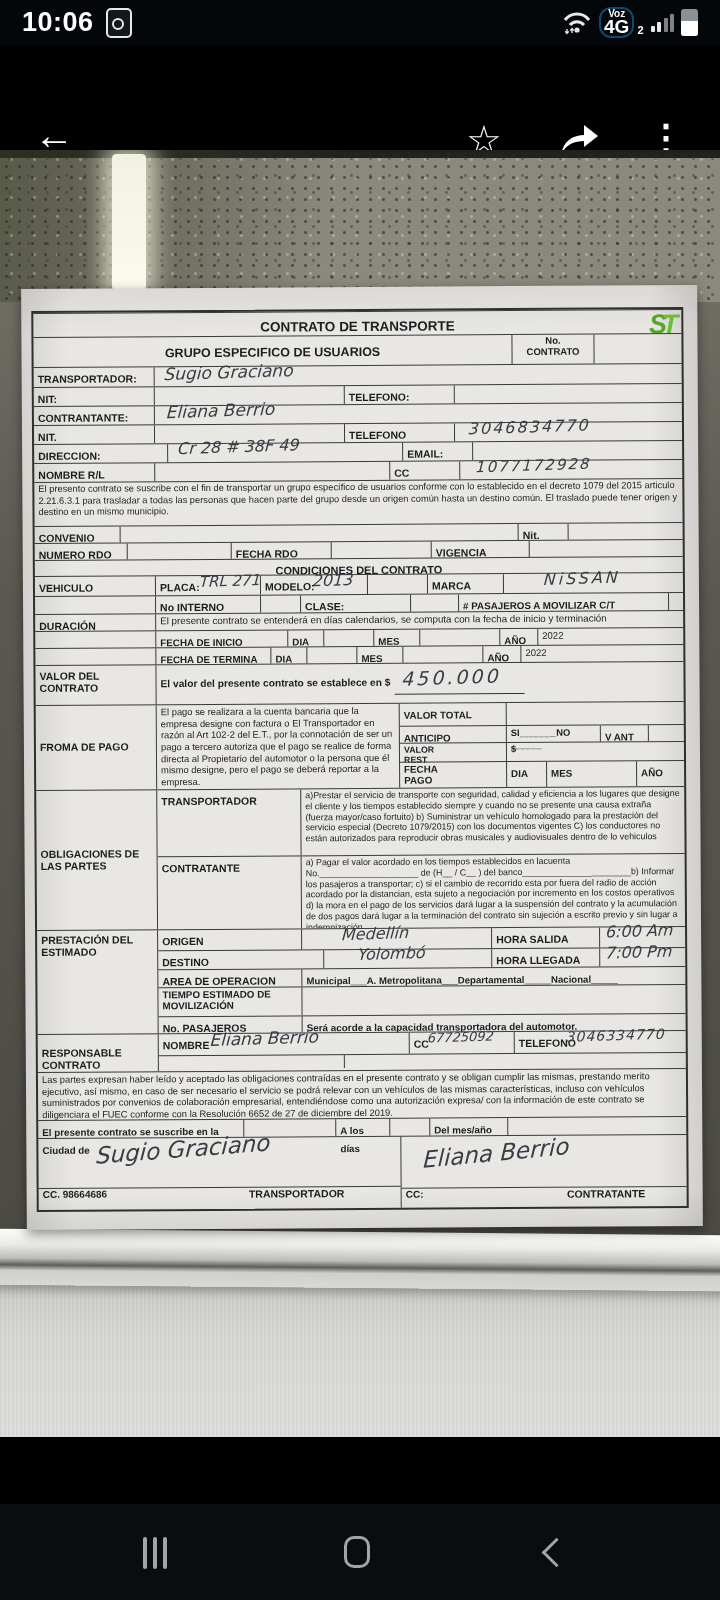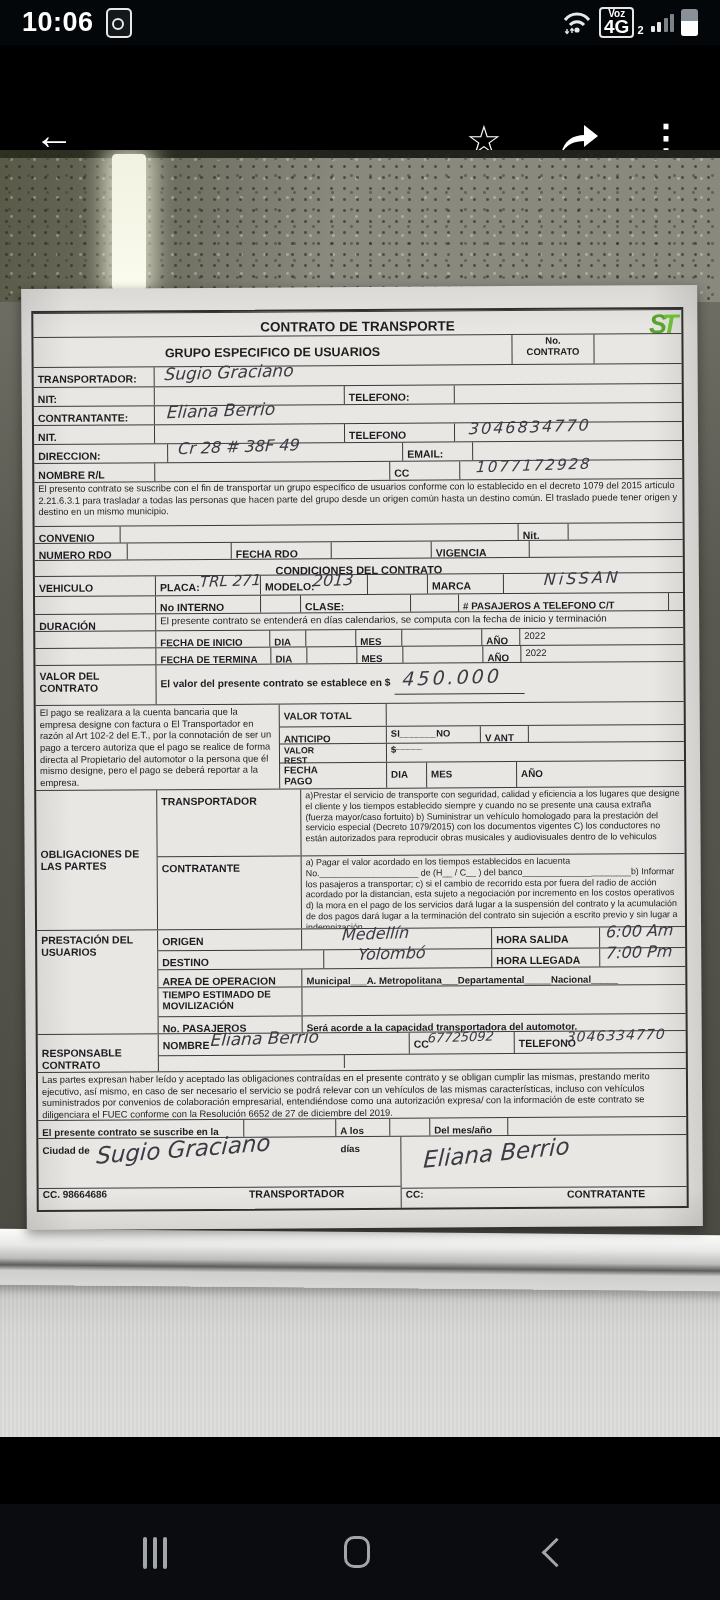--- a/index.html
+++ b/index.html
@@ -7,21 +7,21 @@
           font-family:"Liberation Sans",sans-serif;}
   
   .statusbar{position:absolute;top:0;left:0;width:720px;height:45px;background:#04070a;
              display:flex;align-items:center;justify-content:space-between;
              padding:0 22px;box-sizing:border-box;color:#fff;}
   .sb-left{display:flex;align-items:center;gap:12px;}
   .sb-time{font-size:27px;font-weight:bold;letter-spacing:.5px;}
   .rec-icon{width:22px;height:26px;border:2.5px solid #e8e8e8;border-radius:5px;position:relative;background:#15181b;}
   .rec-icon::after{content:"";position:absolute;left:4px;top:8px;width:8px;height:8px;border:2px solid #e8e8e8;border-radius:50%;}
   .sb-right{display:flex;align-items:center;gap:7px;}
-  .voz-badge{border:2px solid #e5e5e5;border-radius:4px;padding:0px 3px;text-align:center;line-height:.95;}
+  .voz-badge{border:2px solid #0c4a6e;border-radius:12px;padding:0px 3px;text-align:center;line-height:.95;}
   .voz-badge .v1{display:block;font-size:10px;font-weight:bold;}
   .voz-badge .v2{display:block;font-size:19px;font-weight:bold;}
   .badge-sub{font-size:11px;font-weight:bold;align-self:flex-end;margin-left:-4px;margin-bottom:2px;}
   .sigbars{display:flex;align-items:flex-end;gap:2.5px;height:20px;}
   .sigbars i{display:block;width:4px;border-radius:1px;}
   .battery{width:17px;height:27px;border-radius:3px;background:#8a9097;position:relative;overflow:hidden;}
   .battery::after{content:"";position:absolute;left:0;right:0;bottom:0;height:55%;background:#fdfdfd;}
   
   .appheader{position:absolute;top:45px;left:0;width:720px;height:105px;background:#000;color:#fff;}
   .back-btn{position:absolute;left:34px;top:70px;font-size:40px;line-height:1;color:#fff;}
@@ -235,32 +235,32 @@
               <span class="hw" style="left:40px;top:-4px;font-size:16px;letter-spacing:3px;">NiSSAN</span>
             </div>
         </div>
 
         <div class="r" style="height:18px;">
           <div class="c" style="width:120px;"></div>
           <div class="c" style="width:105px;"><span class="lb">No INTERNO</span></div>
           <div class="c" style="width:40px;"></div>
           <div class="c" style="width:110px;"><span class="lb">CLASE:</span></div>
           <div class="c" style="width:48px;"></div>
-          <div class="c" style="width:210px;"><span class="lb" style="font-size:9.8px;"># PASAJEROS A TELEFONO C/T</span></div>
+          <div class="c" style="width:210px;"><span class="lb" style="font-size:9.8px;"># PASAJEROS A MOVILIZAR C/T</span></div>
           <div class="c" style="flex:1;"></div>
         </div>
 
         <div class="r" style="height:17px;">
           <div class="c" style="width:120px;"><span class="lb">DURACIÓN</span></div>
           <div class="c tx" style="flex:1;font-size:9.8px;">El presente contrato se entenderá en días calendarios, se computa con la fecha de inicio y terminación</div>
         </div>
 
         <div class="r" style="height:17px;">
           <div class="c" style="width:120px;"></div>
-          <div class="c" style="width:114px;"><span class="lb" style="font-size:9.8px;">FECHA DE INICIO</span></div>
+          <div class="c" style="width:132px;"><span class="lb" style="font-size:9.8px;">FECHA DE INICIO</span></div>
           <div class="c" style="width:36px;"><span class="lb" style="font-size:9.8px;">DIA</span></div>
           <div class="c" style="width:50px;"></div>
           <div class="c" style="width:46px;"><span class="lb" style="font-size:9.8px;">MES</span></div>
           <div class="c" style="width:80px;"></div>
           <div class="c" style="width:38px;"><span class="lb" style="font-size:9.8px;">AÑO</span></div>
           <div class="c tx" style="flex:1;font-size:9.5px;">2022</div>
         </div>
 
         <div class="r" style="height:17px;">
           <div class="c" style="width:120px;"></div>
@@ -280,20 +280,23 @@
           </div>
           <div class="c" style="flex:1;display:flex;align-items:center;">
             <span class="tx" style="font-size:10.2px;font-weight:bold;">El valor del presente contrato se establece en $</span>
             <span style="border-bottom:1.3px solid #33333a;width:130px;margin-left:4px;position:relative;height:22px;">
               <span class="hw" style="left:8px;top:-4px;font-size:19px;letter-spacing:3px;">450.000</span>
             </span>
           </div>
         </div>
 
         <div class="r">
+          <div class="c" style="width:120px;">
+              <span class="lb" style="margin-top:34px;display:block;">FROMA DE PAGO</span>
+            </div>
           <div class="c tx" style="width:243px;overflow:hidden;font-size:9.4px;">El pago se realizara a la cuenta bancaria que la empresa designe con factura o El Transportador en razón al Art 102-2 del E.T., por la connotación de ser un pago a tercero autoriza que el pago se realice de forma directa al Propietario del automotor o la persona que él mismo designe, pero el pago se deberá reportar a la empresa.</div>
           <div class="c col" style="flex:1;">
             <div class="sr" style="height:22px;">
               <div class="c" style="width:106px;"><span class="lb" style="font-size:9.8px;">VALOR TOTAL</span></div>
               <div class="c" style="flex:1;"></div>
             </div>
             <div class="sr" style="height:17px;">
               <div class="c" style="width:106px;"><span class="lb" style="font-size:9.8px;">ANTICIPO</span></div>
               <div class="c tx" style="width:94px;font-size:9.4px;font-weight:bold;">SI_______NO ______</div>
               <div class="c" style="width:48px;"><span class="lb" style="font-size:9.8px;">V ANT</span></div>
@@ -333,21 +336,21 @@
             <div class="sr" style="height:73px;">
               <div class="c" style="width:143px;"><span class="lb">CONTRATANTE</span></div>
               <div class="c tx" style="flex:1;font-size:8.9px;line-height:1.21;overflow:hidden;">a) Pagar el valor acordado en los tiempos establecidos en lacuenta  No.____________________ de  (H__ / C__ )  del banco______________________b) Informar los pasajeros a transportar; c) si el cambio de recorrido esta por fuera del radio de acción acordado por la distancian, esta sujeto a negociación por incremento en los costos operativos d) la mora en el pago de los servicios dará lugar a la suspensión del contrato y la acumulación de dos pagos dará lugar a la terminación del contrato sin sujeción a escrito previo y sin lugar a indemnización.</div>
             </div>
           </div>
         </div>
 
         <div class="r">
           <div class="c" style="width:120px;padding-top:3px;">
             <div class="lb">PRESTACIÓN DEL</div>
-            <div class="lb">USUARIOS</div>
+            <div class="lb">ESTIMADO</div>
           </div>
           <div class="c col" style="flex:1;">
             <div class="sr" style="height:20px;">
               <div class="c" style="width:143px;"><span class="lb">ORIGEN</span></div>
               <div class="c" style="flex:1;">
                   <span class="hw" style="left:40px;top:-4px;font-size:16px;">Medellín</span>
                 </div>
               <div class="c" style="width:108px;"><span class="lb">HORA SALIDA</span></div>
               <div class="c" style="width:86px;">
                   <span class="hw" style="left:6px;top:-5px;font-size:16px;">6:00 Am</span>

